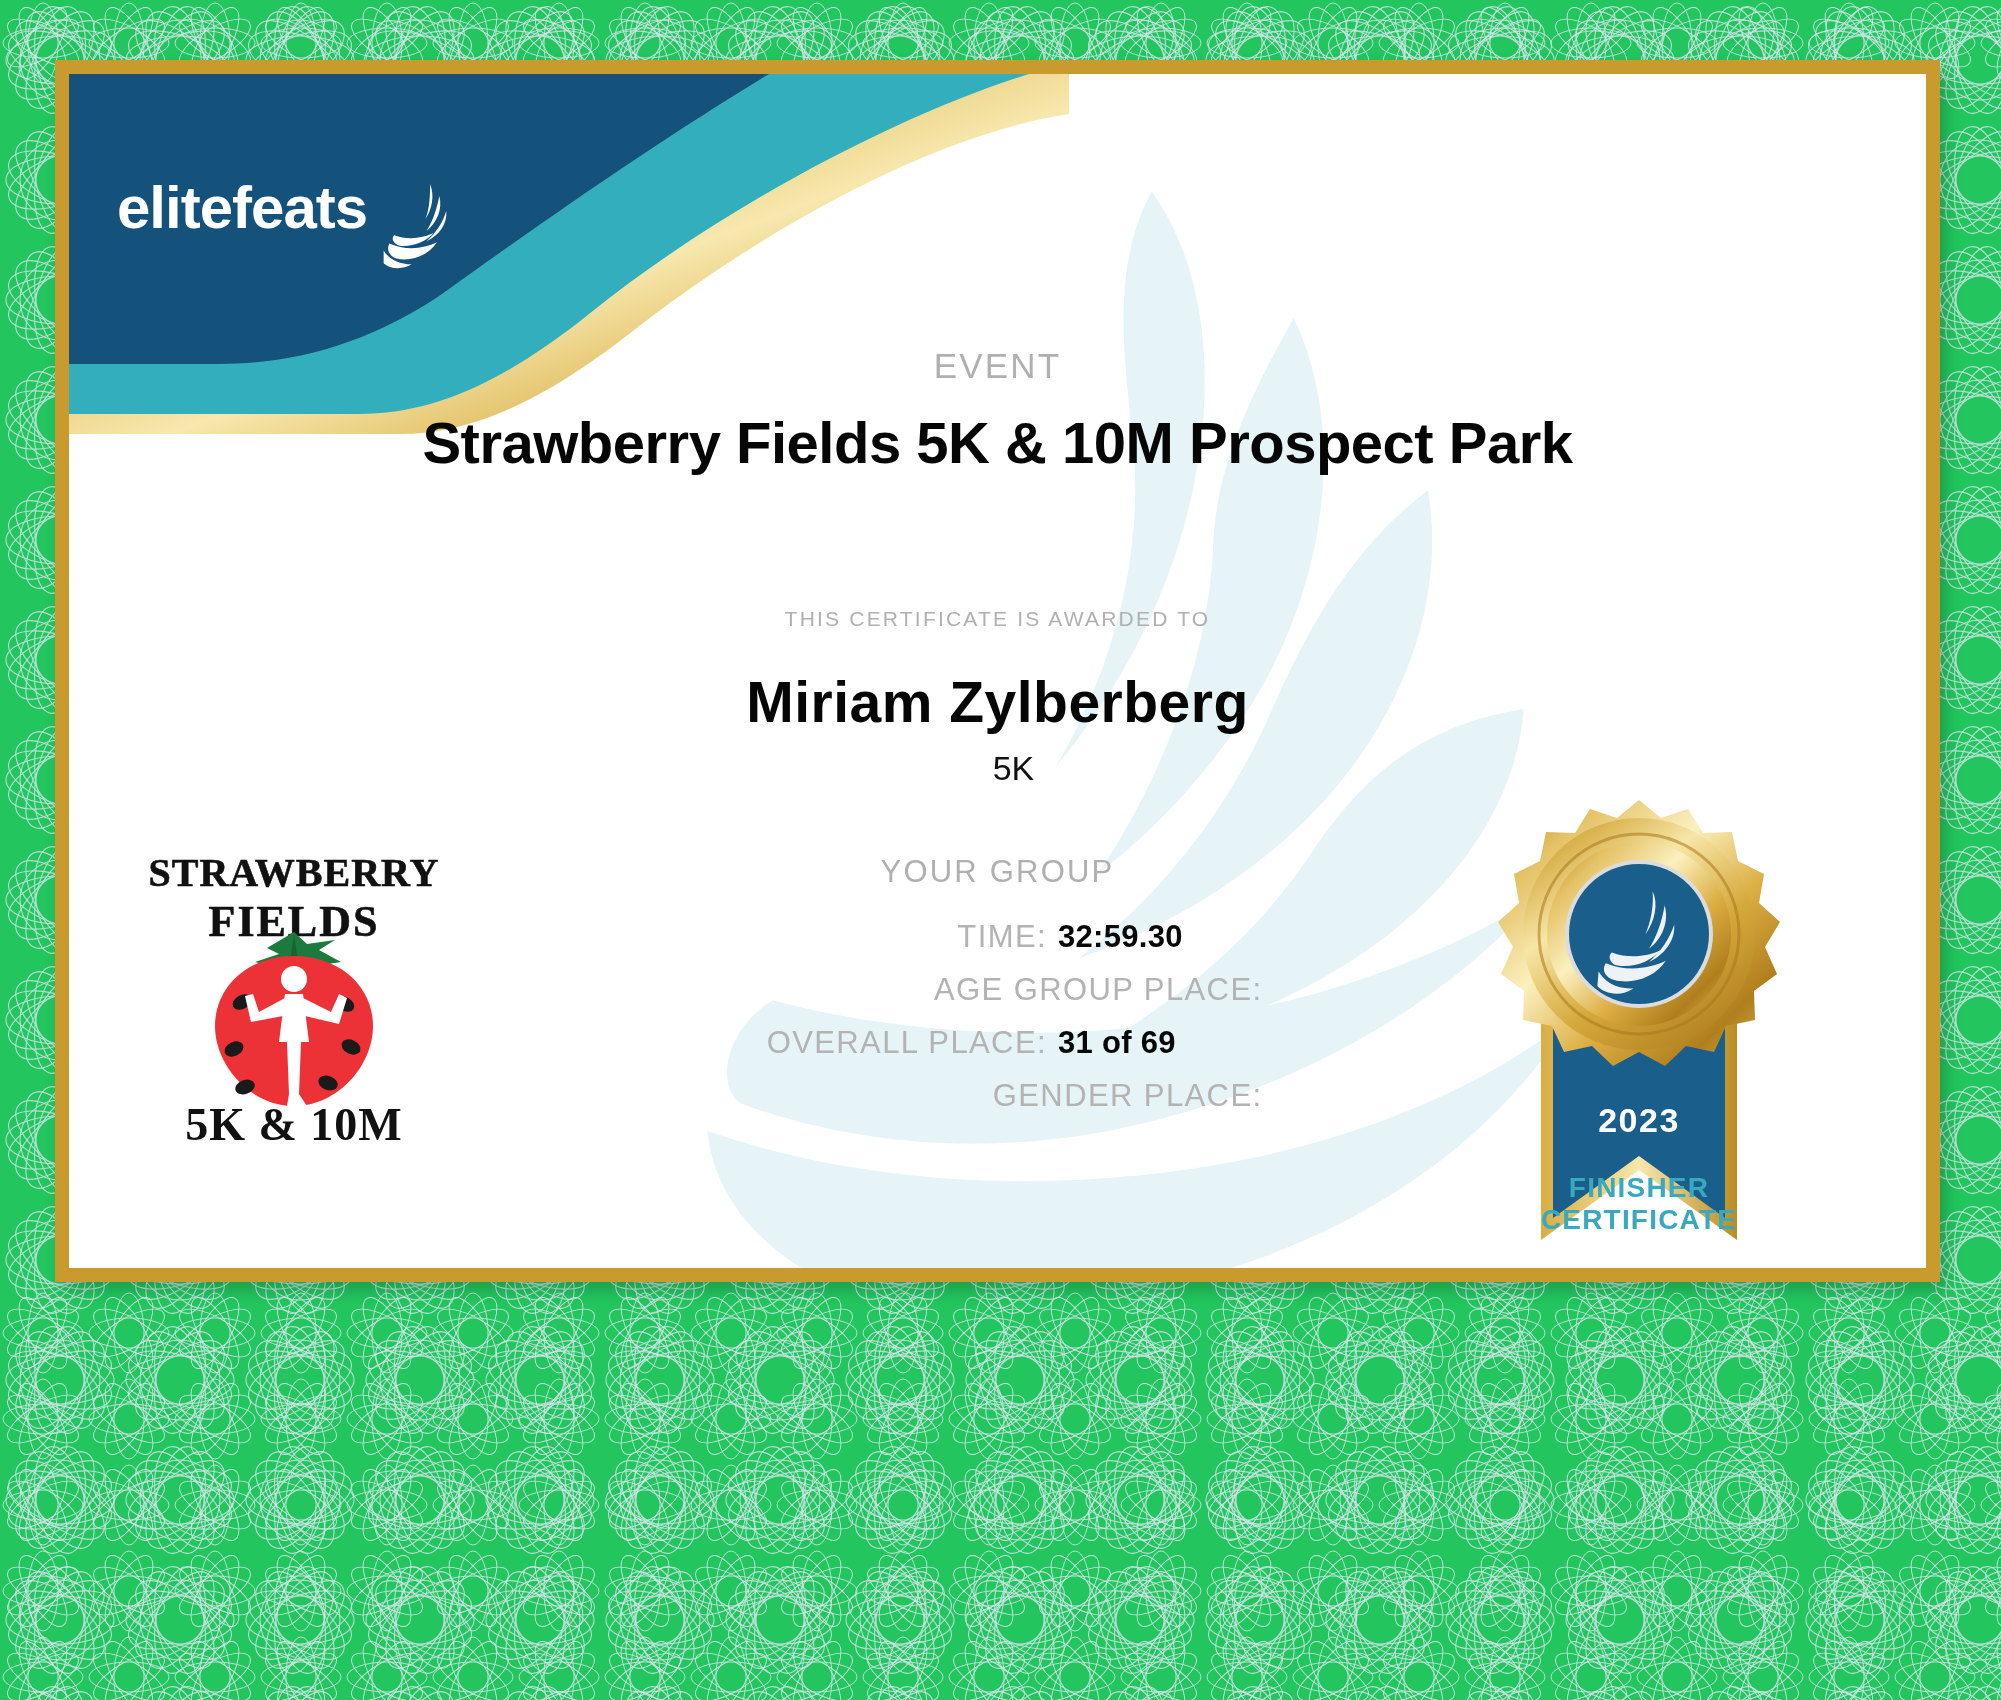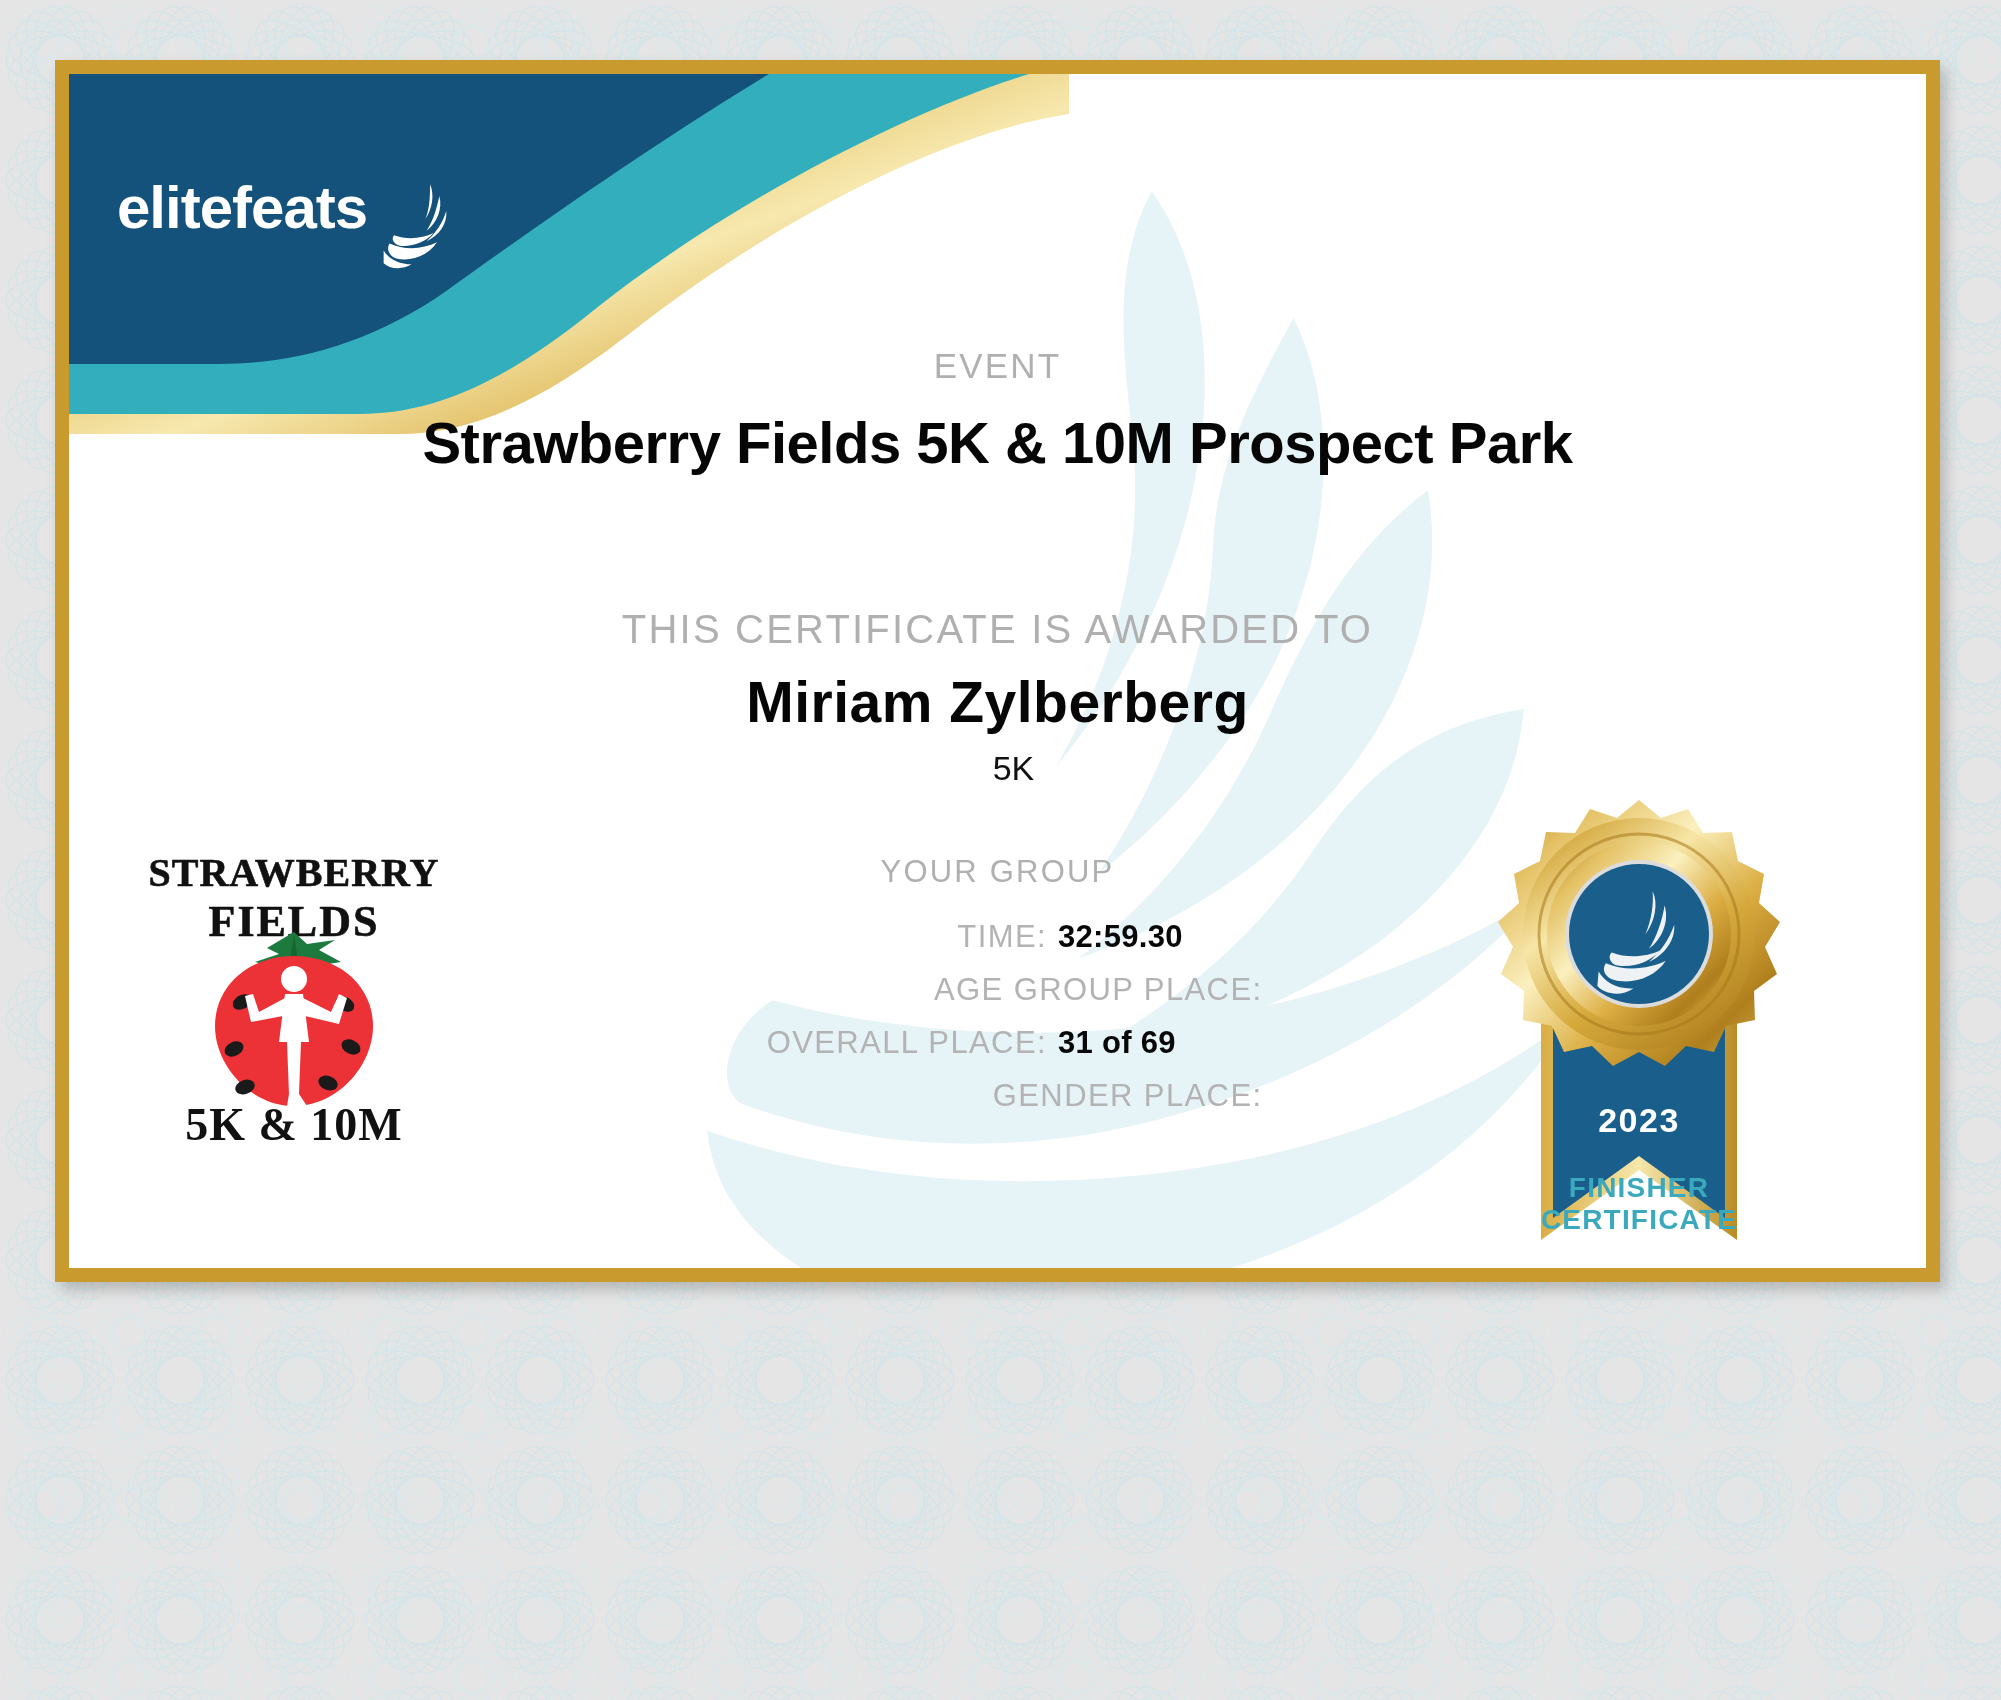--- a/index.html
+++ b/index.html
@@ -12,21 +12,21 @@
     height: 1700px;
     font-family: "Liberation Sans", sans-serif;
     overflow: hidden;
     position: relative;
   }
 
   
   #page {
     position: absolute;
     inset: 0;
-    background: #e5e5e5;
+    background: #22c55e;
     overflow: hidden;
   }
   .guilloche {
     position: absolute;
     inset: 0;
     pointer-events: none;
   }
 
   
   #cert-frame {
@@ -91,21 +91,21 @@
   .kicker {
     position: absolute;
     width: 100%;
     text-align: center;
     color: #b0b0b0;
     letter-spacing: 2.2px;
     font-weight: 400;
     font-family: "Liberation Sans", sans-serif;
   }
   #event-kicker { top: 272px; font-size: 35px; }
-  #awarded-kicker { top: 533px; font-size: 40px; }
+  #awarded-kicker { top: 533px; font-size: 21px; }
   #stats-kicker  { top: 780px; font-size: 31px; }
 
   #event-title {
     position: absolute;
     top: 335px;
     width: 100%;
     text-align: center;
     font-size: 58px;
     font-weight: 700;
     color: #060606;

